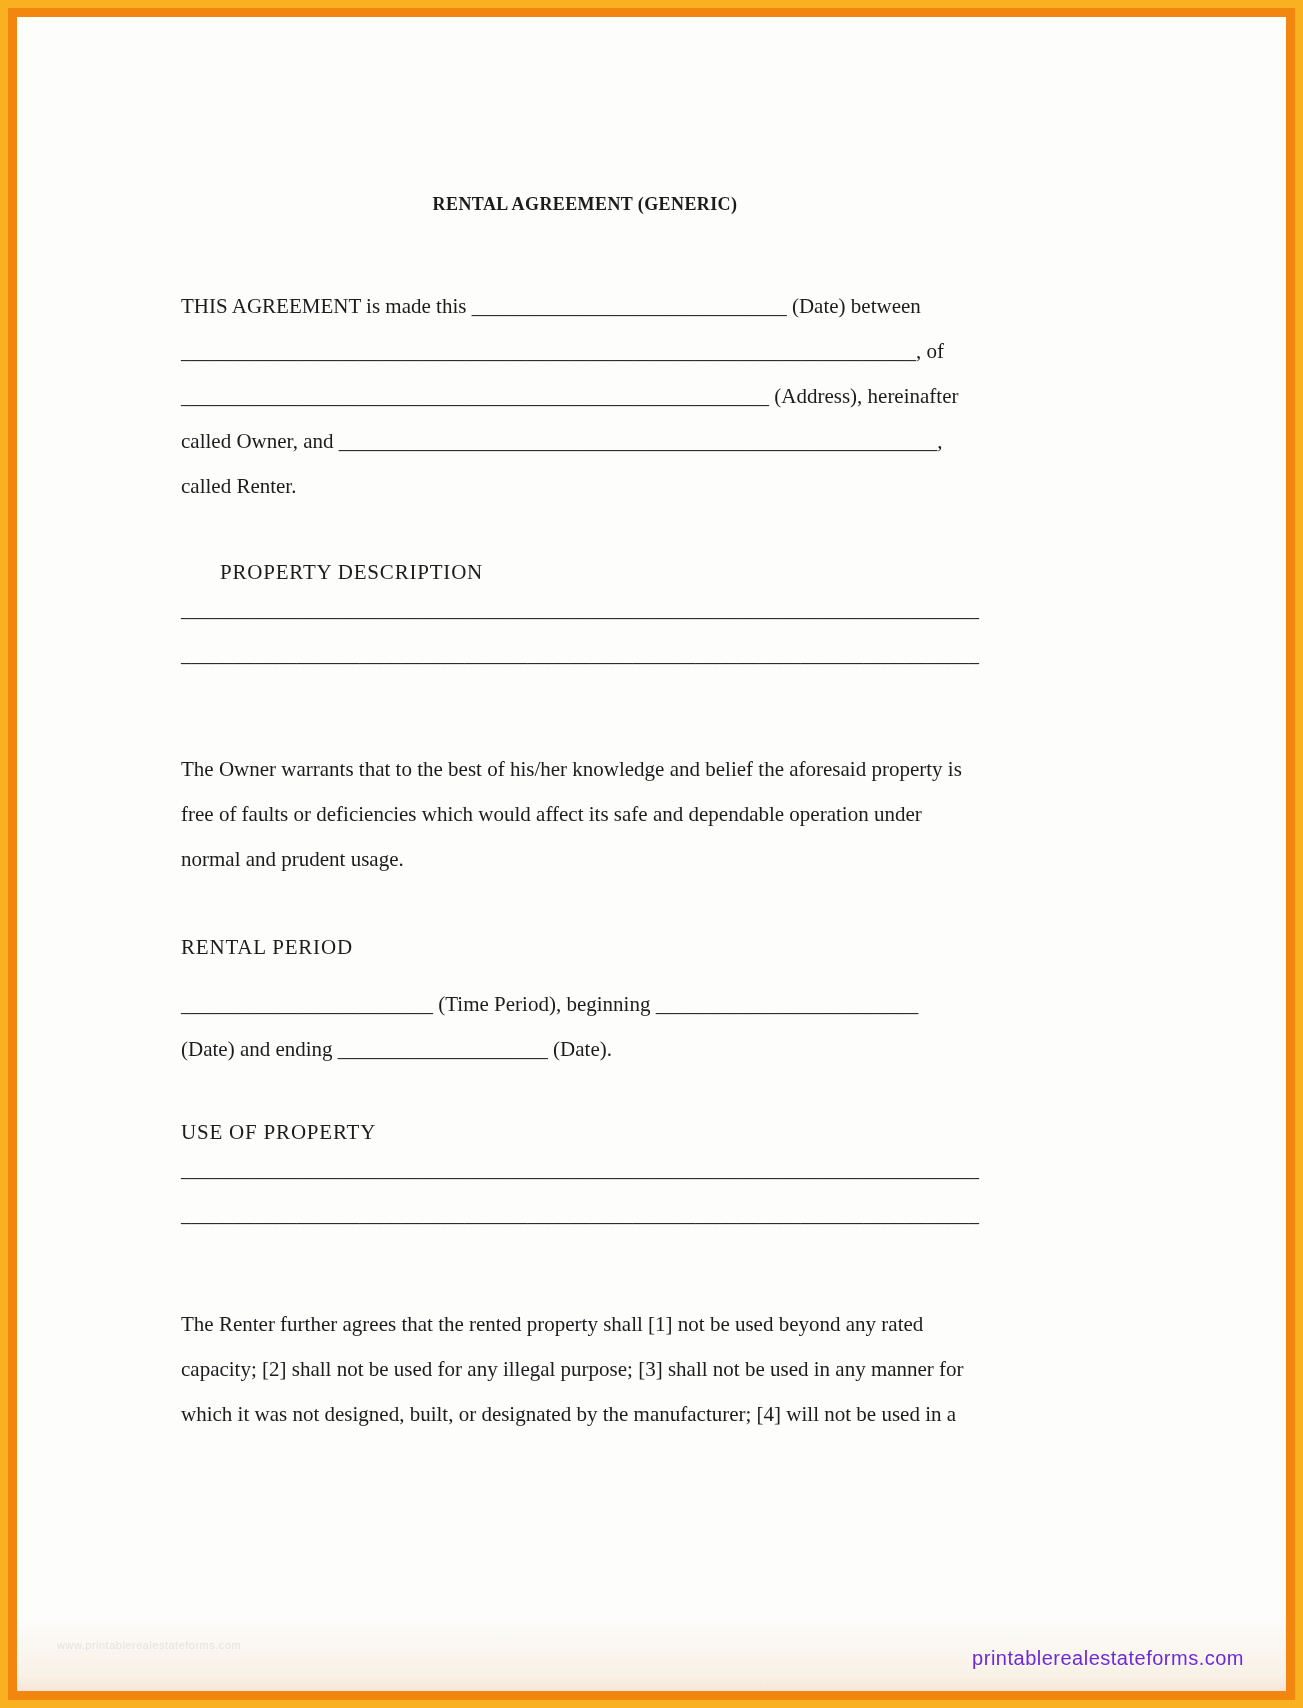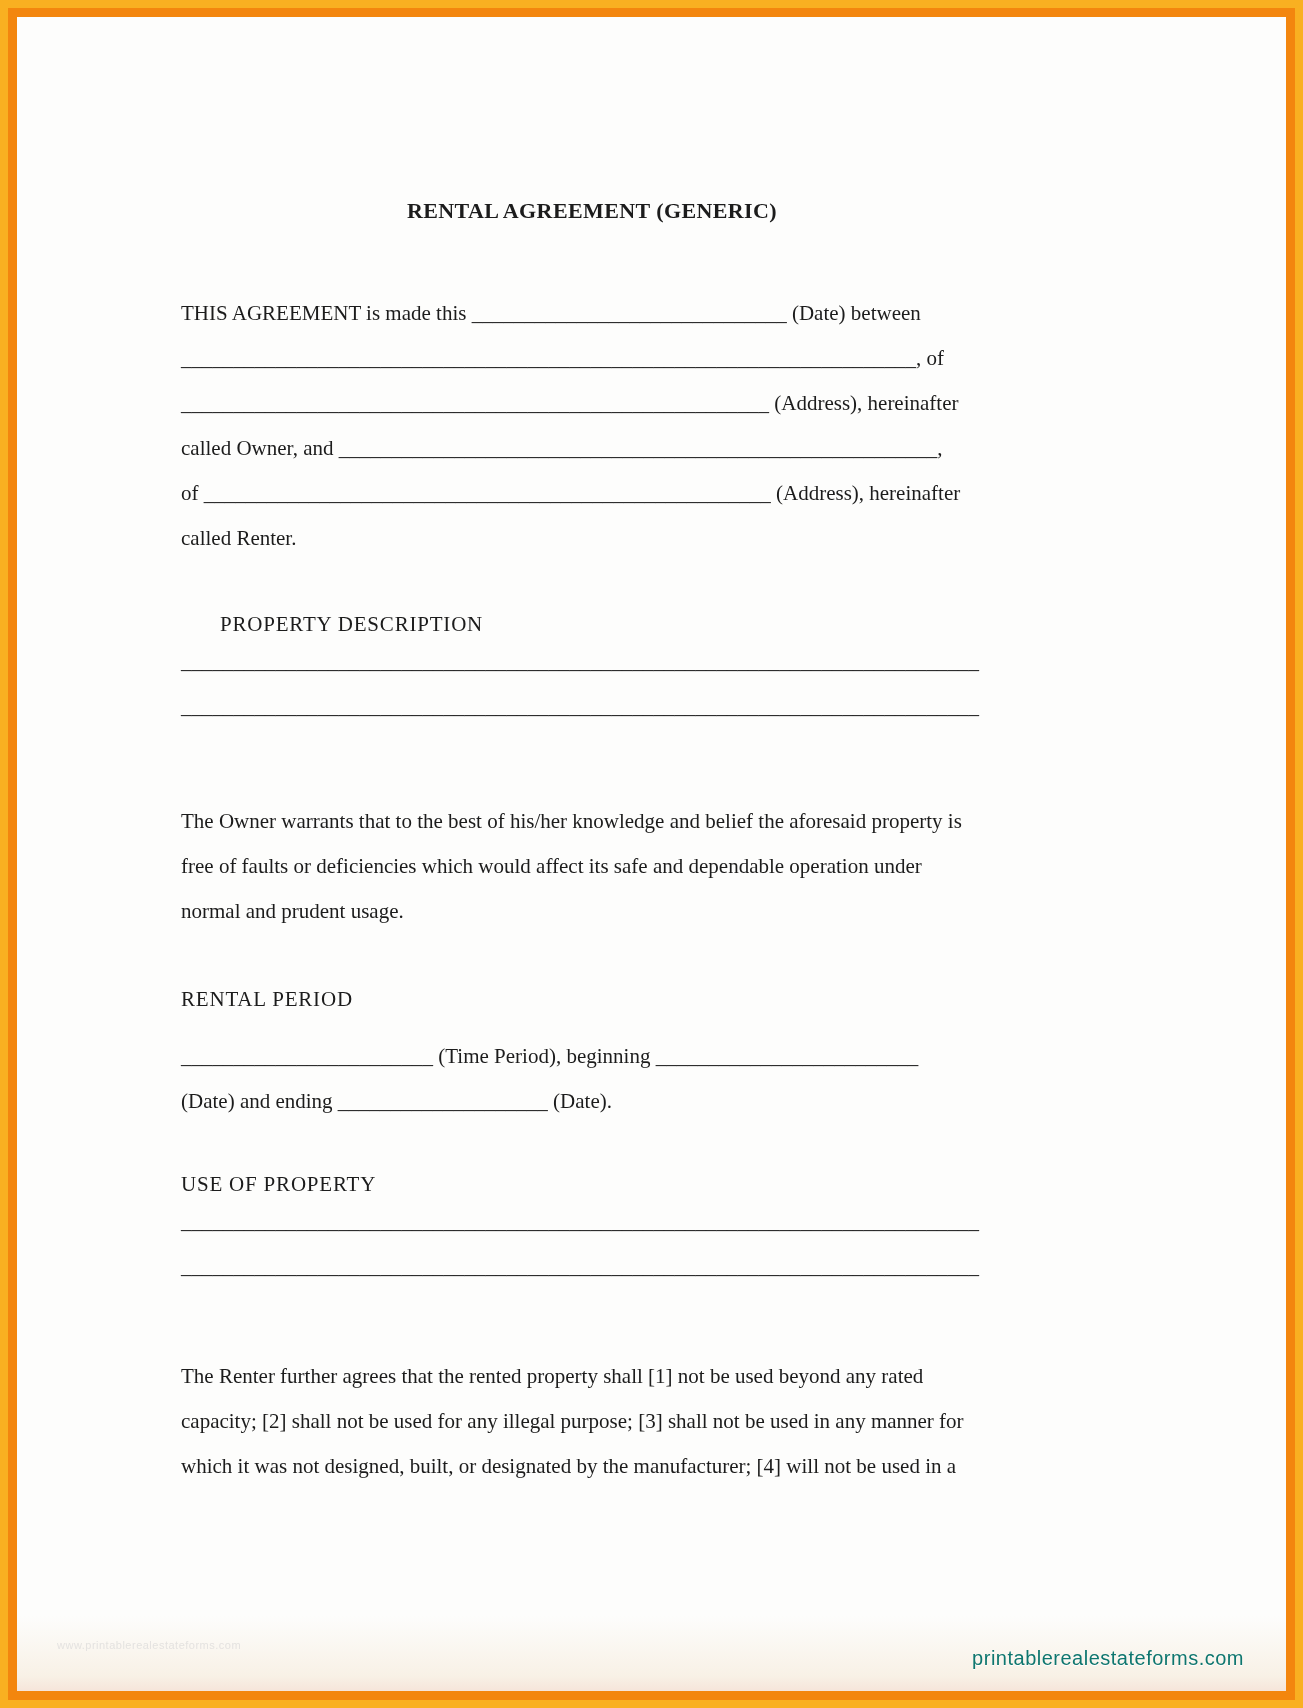--- a/index.html
+++ b/index.html
@@ -42,26 +42,26 @@
     bottom: 0;
     height: 75px;
     background: linear-gradient(to bottom, rgba(255,255,255,0) 0%, #f8f1e6 80%, #f6e5da 100%);
     pointer-events: none;
   }
   .content {
     padding: 170px 0 0 164px;
     width: 804px;
   }
   .doc-title {
-    margin: 9px;
+    margin: 2px;
     width: 804px;
     height: 30px;
     line-height: 30px;
     text-align: center;
-    font-size: 22px;
+    font-size: 18px;
     font-weight: bold;
     letter-spacing: 0.4px;
     white-space: nowrap;
   }
   .para { margin: 0; }
   .line {
     height: 45px;
     line-height: 45px;
     font-size: 21px;
     white-space: nowrap;
@@ -91,42 +91,41 @@
     font-size: 11px;
     color: #e4e2e0;
     letter-spacing: 0.5px;
   }
   .footer-brand {
     position: absolute;
     right: 42px;
     top: 1630px;
     font-family: "Liberation Sans", "DejaVu Sans", sans-serif;
     font-size: 20px;
-    color: #0f766e;
+    color: #6d28d9;
     letter-spacing: 0.5px;
     text-shadow: 0 1px 0 #ffffff;
   }
 </style>
 </head>
 <body>
 
 <div class="frame-outer">
   <div class="frame-inner">
     <div class="sheet">
 
       <div class="content">
 
         <h1 class="doc-title">RENTAL AGREEMENT (GENERIC)</h1>
 
         <div class="para intro">
           <div class="line">THIS AGREEMENT is made this ______________________________ (Date) between</div>
           <div class="line">______________________________________________________________________, of</div>
           <div class="line">________________________________________________________ (Address), hereinafter</div>
           <div class="line">called Owner, and _________________________________________________________,</div>
-          <div class="line">of ______________________________________________________ (Address), hereinafter</div>
           <div class="line">called Renter.</div>
         </div>
 
         <h2 class="sec-heading h-property">PROPERTY DESCRIPTION</h2>
         <div class="para">
           <div class="line">____________________________________________________________________________</div>
           <div class="line">____________________________________________________________________________</div>
         </div>
 
         <div class="para warranty">

